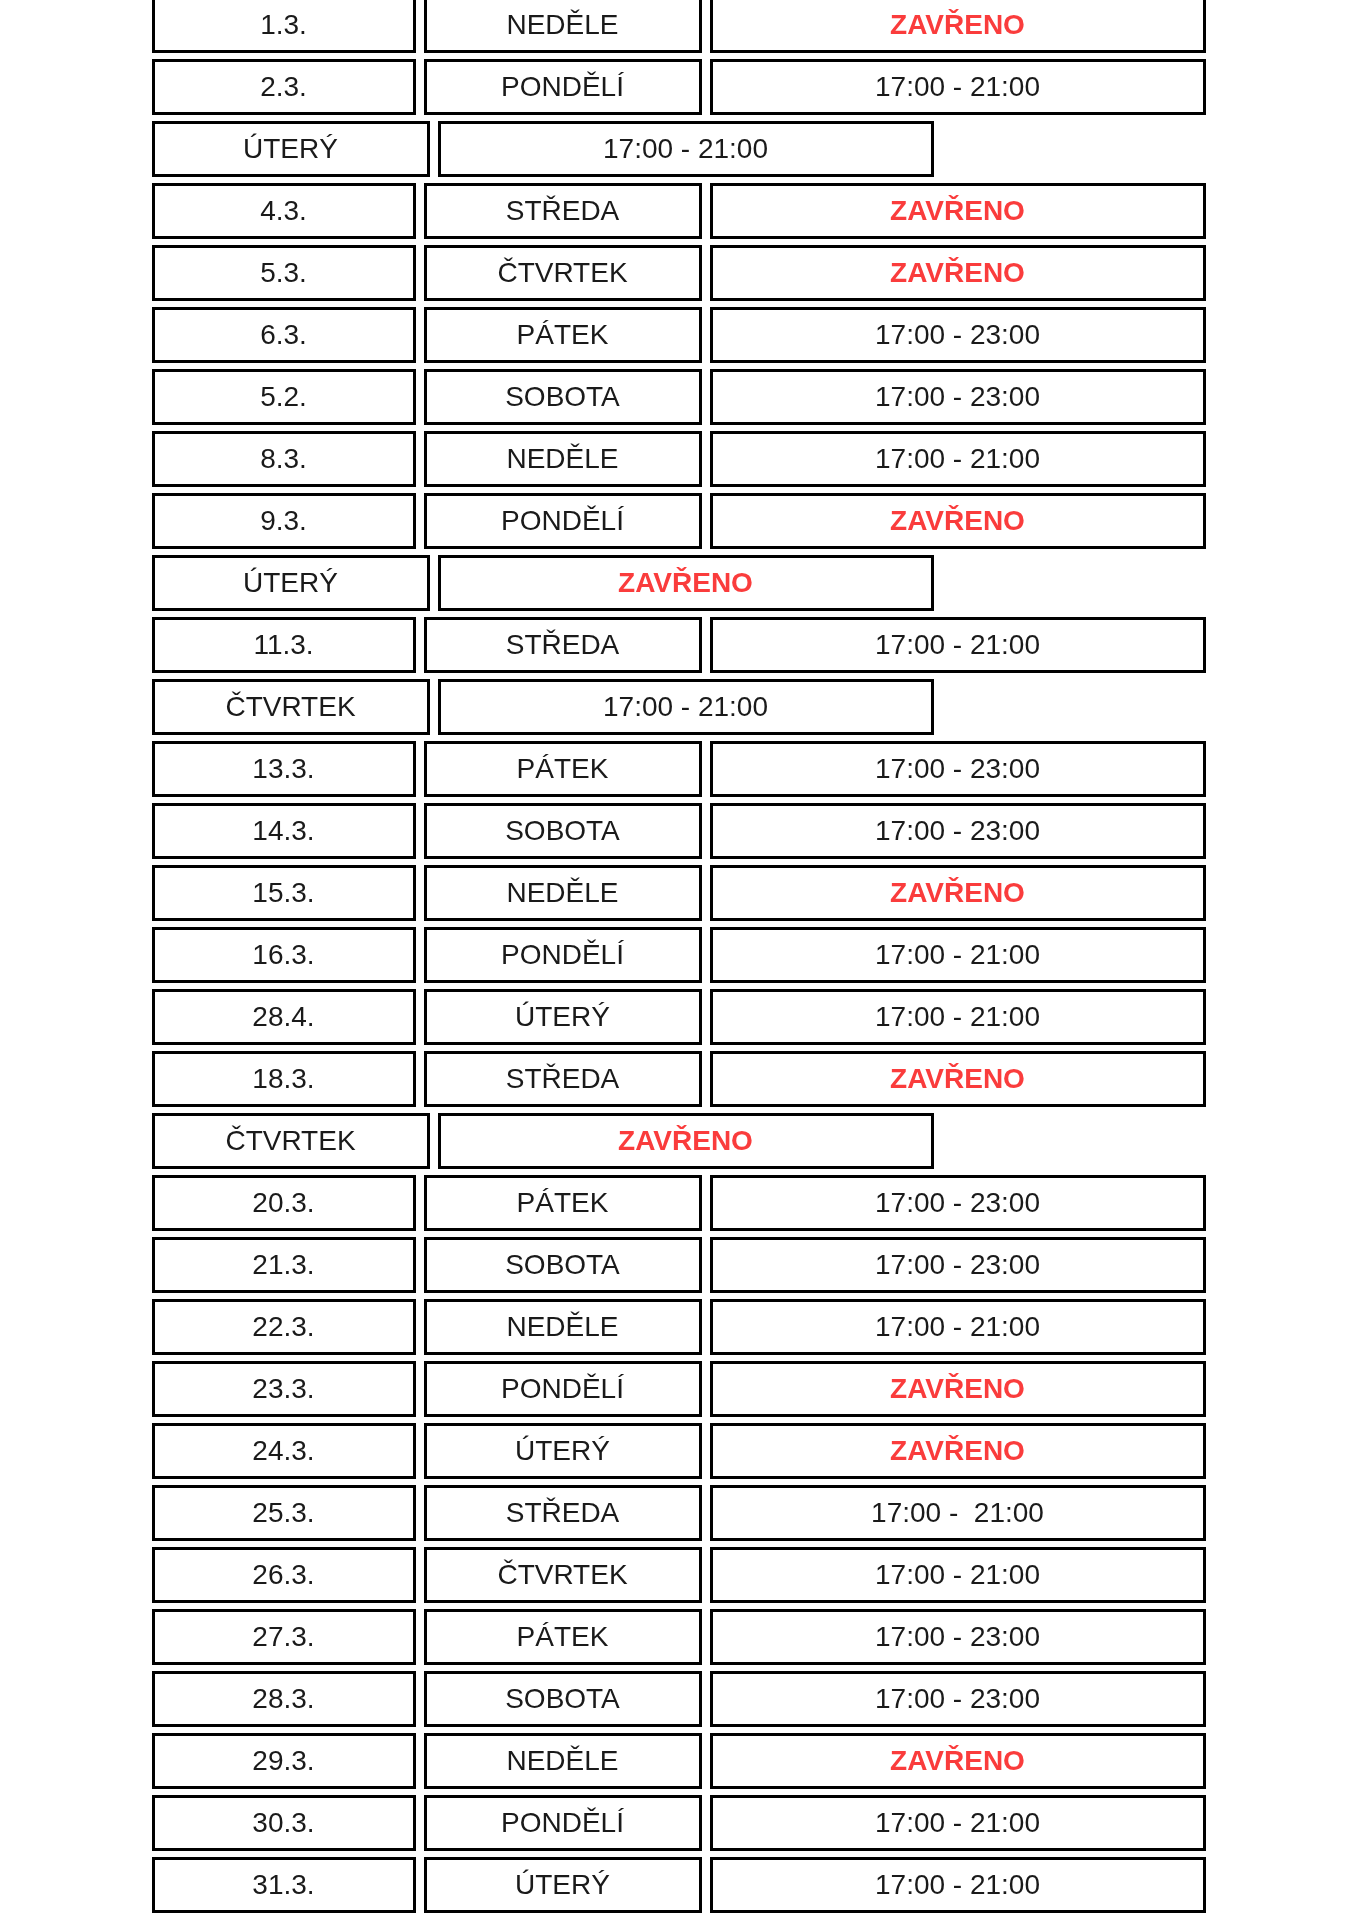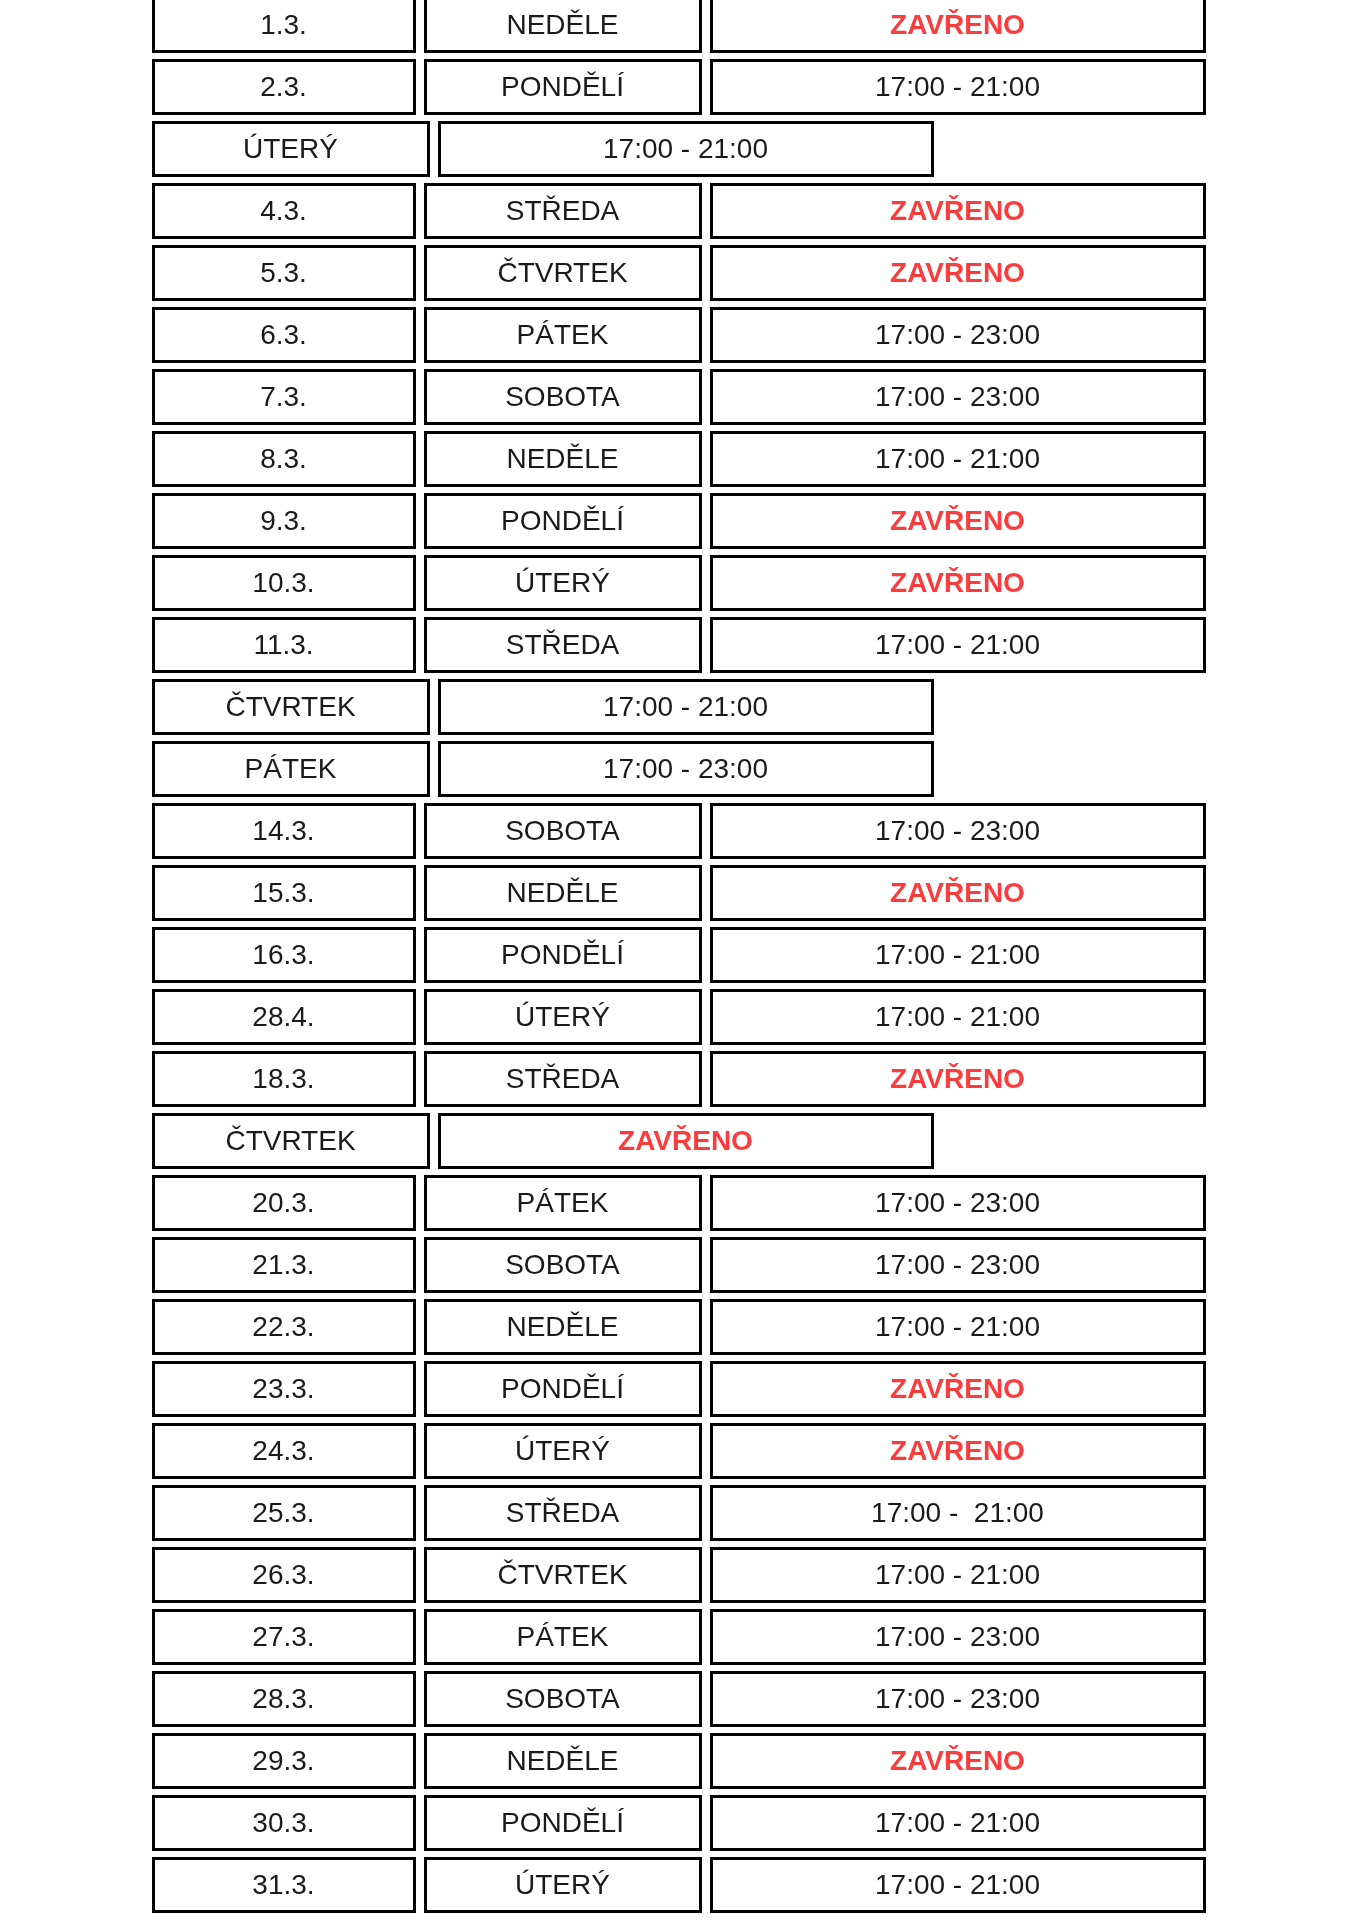--- a/index.html
+++ b/index.html
@@ -76,55 +76,55 @@
     <div class="cell hours closed">ZAVŘENO</div>
   </div>
 
   <div class="row">
     <div class="cell date">6.3.</div>
     <div class="cell day">PÁTEK</div>
     <div class="cell hours">17:00 - 23:00</div>
   </div>
 
   <div class="row">
-    <div class="cell date">7.3.</div>
+    <div class="cell date">5.2.</div>
     <div class="cell day">SOBOTA</div>
     <div class="cell hours">17:00 - 23:00</div>
   </div>
 
   <div class="row">
     <div class="cell date">8.3.</div>
     <div class="cell day">NEDĚLE</div>
     <div class="cell hours">17:00 - 21:00</div>
   </div>
 
   <div class="row">
     <div class="cell date">9.3.</div>
     <div class="cell day">PONDĚLÍ</div>
     <div class="cell hours closed">ZAVŘENO</div>
   </div>
 
   <div class="row">
-    <div class="cell date">10.3.</div>
     <div class="cell day">ÚTERÝ</div>
     <div class="cell hours closed">ZAVŘENO</div>
   </div>
 
   <div class="row">
     <div class="cell date">11.3.</div>
     <div class="cell day">STŘEDA</div>
     <div class="cell hours">17:00 - 21:00</div>
   </div>
 
   <div class="row">
     <div class="cell day">ČTVRTEK</div>
     <div class="cell hours">17:00 - 21:00</div>
   </div>
 
   <div class="row">
+    <div class="cell date">13.3.</div>
     <div class="cell day">PÁTEK</div>
     <div class="cell hours">17:00 - 23:00</div>
   </div>
 
   <div class="row">
     <div class="cell date">14.3.</div>
     <div class="cell day">SOBOTA</div>
     <div class="cell hours">17:00 - 23:00</div>
   </div>
 

